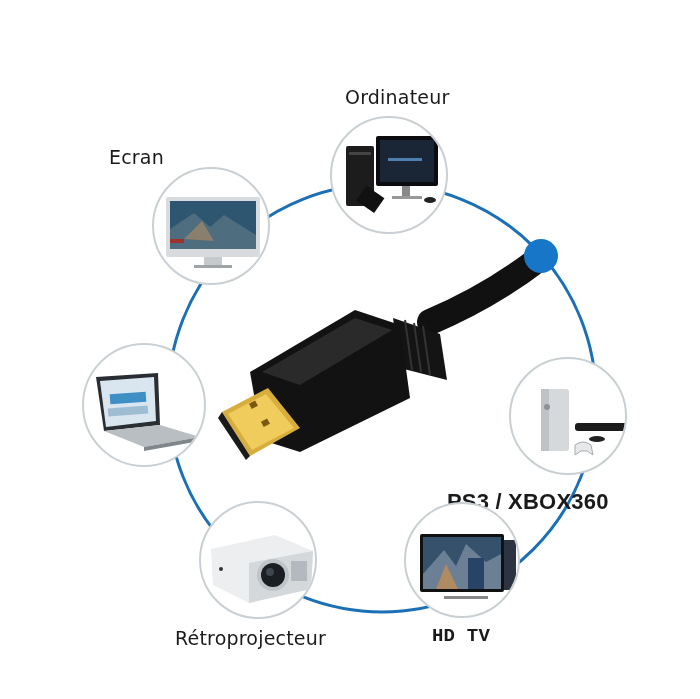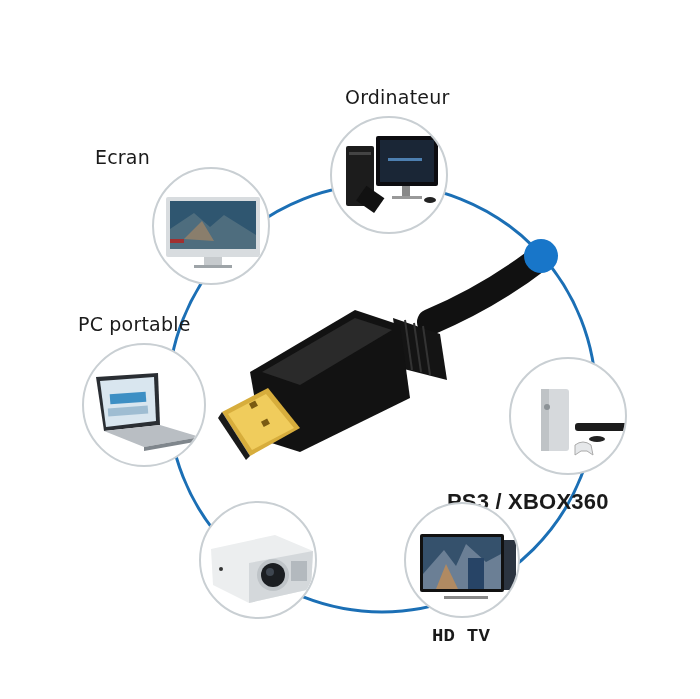--- a/index.html
+++ b/index.html
@@ -63,33 +63,32 @@
     <svg width="118" height="118">
       <rect x="12" y="28" width="94" height="60" rx="2" fill="#d8dcdf"></rect>
       <rect x="16" y="32" width="86" height="48" fill="#2f5670"></rect>
       <path d="M16 60 L 40 44 L 56 58 L 70 46 L 102 66 L 102 80 L 16 80 Z" fill="#4e6d7e"></path>
       <path d="M30 70 L 48 52 L 60 72 Z" fill="#8a7e6c"></path>
       <rect x="16" y="70" width="14" height="4" fill="#a03030"></rect>
       <rect x="50" y="88" width="18" height="8" fill="#c6cacd"></rect>
       <rect x="40" y="96" width="38" height="3" fill="#9ea4a8"></rect>
     </svg>
   </div>
-  <div class="label" style="left:95px;top:148px;">Ecran</div>
+  <div class="label" style="left:109px;top:148px;">Ecran</div>
 
   <div class="device" style="left:82px;top:343px;width:124px;height:124px;">
     <svg width="124" height="124">
       <path d="M12 32 L 74 28 L 76 80 L 20 86 Z" fill="#2a2e33"></path>
       <path d="M16 36 L 70 32 L 72 76 L 22 82 Z" fill="#d9e6ef"></path>
       <rect x="26" y="48" width="36" height="10" fill="#3d8fc4" transform="rotate(-4 44 53)"></rect>
       <rect x="24" y="62" width="40" height="8" fill="#9fbdd2" transform="rotate(-4 44 66)"></rect>
       <path d="M20 86 L 76 80 L 116 92 L 60 102 Z" fill="#b9bec3"></path>
       <path d="M60 102 L 116 92 L 116 96 L 60 106 Z" fill="#7f868c"></path>
     </svg>
   </div>
-  <div class="label" style="left:78px;top:315px;">PC portable</div>
 
   <div class="device" style="left:509px;top:357px;width:118px;height:118px;">
     <svg width="118" height="118">
       <rect x="30" y="30" width="28" height="62" rx="3" fill="#d6d9dc"></rect>
       <rect x="30" y="30" width="8" height="62" fill="#bfc3c6"></rect>
       <circle cx="36" cy="48" r="3" fill="#8c9296"></circle>
       <rect x="64" y="64" width="62" height="8" rx="3" fill="#1c1c1c"></rect>
       <ellipse cx="86" cy="80" rx="8" ry="3" fill="#222"></ellipse>
       <path d="M64 86 Q 72 80 80 86 L 82 96 L 76 92 L 70 92 L 64 96 Z" fill="#e6e8ea" stroke="#aaa" stroke-width="1"></path>
     </svg>
@@ -113,14 +112,15 @@
     <svg width="118" height="118">
       <path d="M10 46 L 74 32 L 112 48 L 110 86 L 48 100 L 12 82 Z" fill="#eceeef"></path>
       <path d="M48 60 L 112 48 L 110 86 L 48 100 Z" fill="#d4d8db"></path>
       <circle cx="72" cy="72" r="16" fill="#bfc4c8"></circle>
       <circle cx="72" cy="72" r="12" fill="#1b1e22"></circle>
       <circle cx="69" cy="69" r="4" fill="#3e4650"></circle>
       <rect x="90" y="58" width="16" height="20" fill="#b3b9be"></rect>
       <circle cx="20" cy="66" r="2" fill="#333"></circle>
     </svg>
   </div>
+  <div class="label" style="left:175px;top:629px;">Rétroprojecteur</div>
 
 </div>
 
 </body></html>

